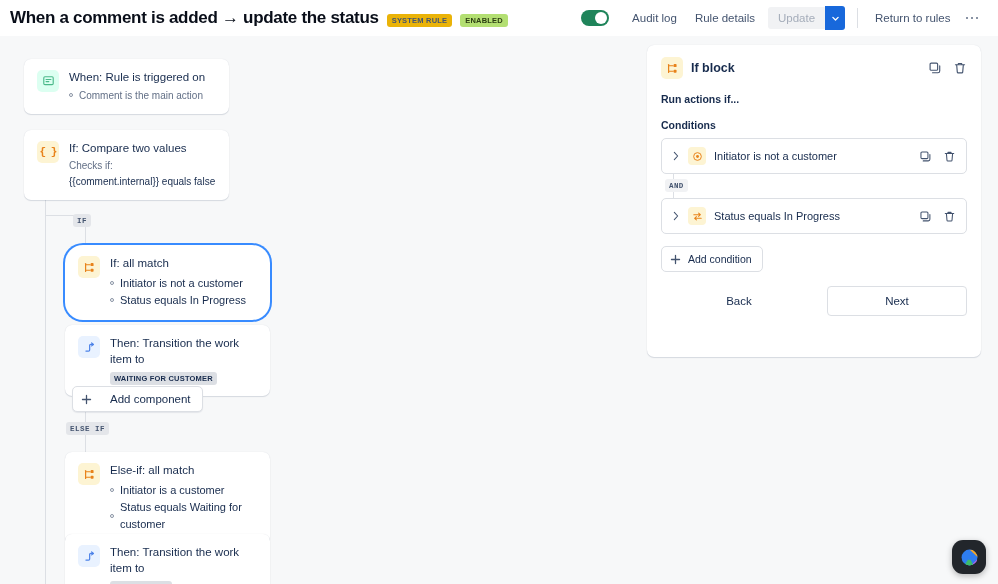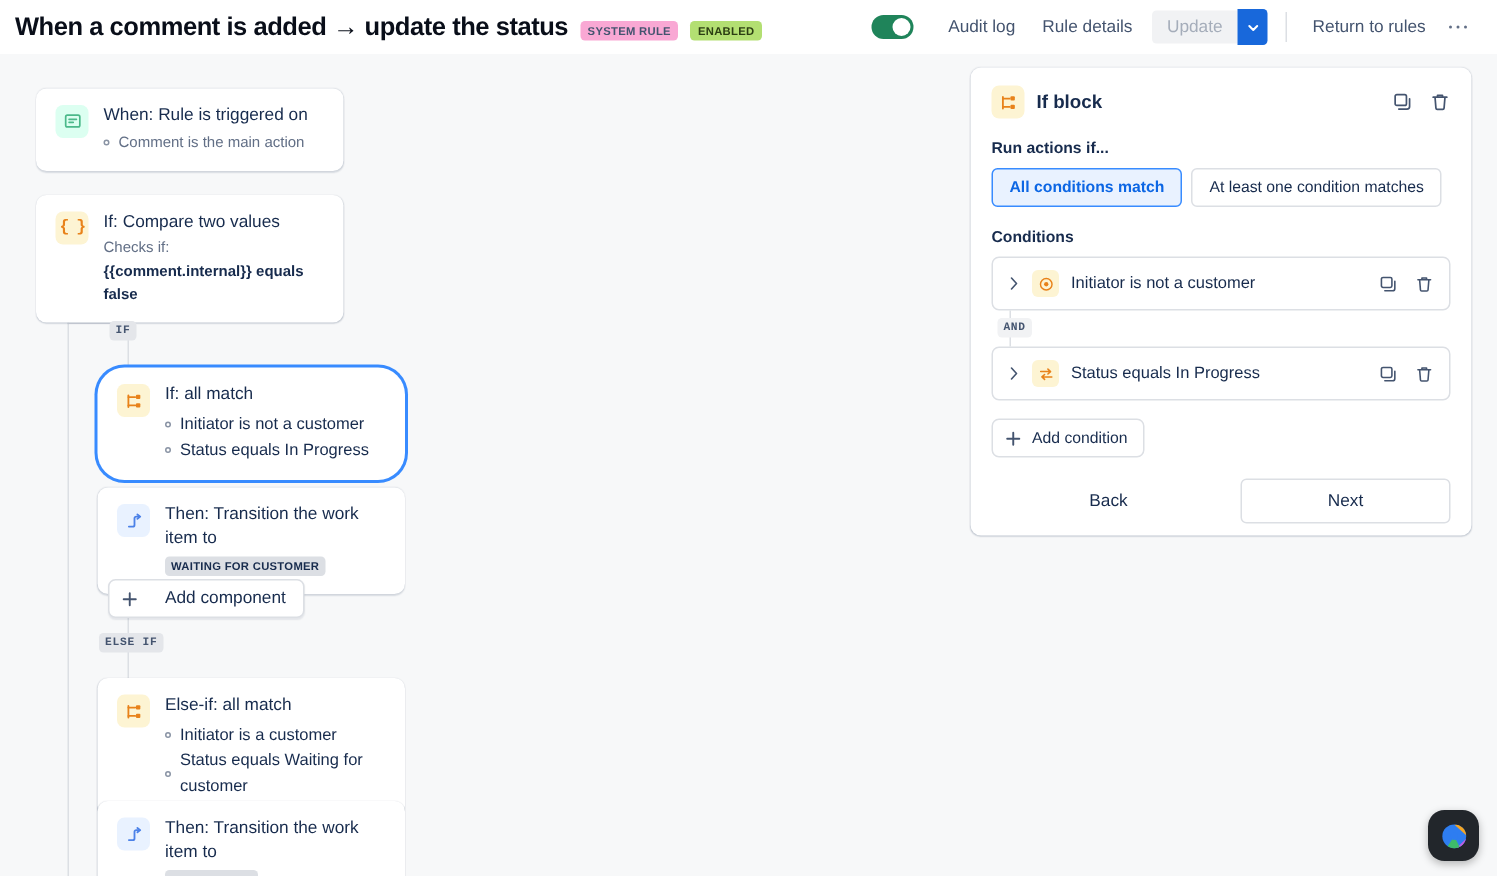--- a/index.html
+++ b/index.html
@@ -21,21 +21,21 @@
   }
   .rule-title {
     font-size: 17px; font-weight: 700; letter-spacing: -0.3px;
     color: #090e19; white-space: nowrap;
   }
   .badge-pill {
     display: inline-block; font-size: 7.5px; font-weight: 700;
     letter-spacing: 0.2px; padding: 2px 5px; border-radius: 3px;
     vertical-align: middle; margin-left: 8px; line-height: 1.25;
   }
-  .badge-system { background: #f9a8d4; color: #44546f; }
+  .badge-system { background: #eab308; color: #44546f; }
   .badge-enabled { background: #b3df72; color: #2c3e13; }
   .topbar-right {
     margin-left: auto; display: flex; align-items: center; gap: 0;
   }
   .toggle {
     width: 28px; height: 16px; border-radius: 8px; background: #1f845a;
     position: relative; cursor: pointer; margin-right: 14px;
   }
   .toggle .knob {
     position: absolute; right: 2px; top: 2px; width: 12px; height: 12px;
@@ -238,21 +238,21 @@
       </div>
     </div>
 
     <div class="card" style="position:absolute; left:24px; top:94px; width:205px;">
       <div class="ico ico-yellow">
         <span style="font-size:11px;color:#e8821a;font-family:'Liberation Mono',monospace;font-weight:700;letter-spacing:-1px;">{&nbsp;}</span>
       </div>
       <div style="flex:1;">
         <div class="card-title">If: Compare two values</div>
         <div class="card-sub">Checks if:</div>
-        <div class="card-sub" style="color:#172b4d;font-weight:700;">{{comment.internal}} equals false</div>
+        <div class="card-sub" style="color:#172b4d;font-weight:400;">{{comment.internal}} equals false</div>
       </div>
     </div>
 
     <div class="branch-label" style="left:73px; top:178px;">IF</div>
 
     <div class="card selected" style="position:absolute; left:65px; top:209px; width:205px;">
       <div class="ico ico-yellow">
         <svg width="13" height="13" viewBox="0 0 16 16">
           <path d="M3.2 3.2v9.6" stroke="#e8821a" stroke-width="1.5" stroke-linecap="round"></path>
           <path d="M3.2 4.6h5.6M3.2 11.4h5.6" stroke="#e8821a" stroke-width="1.5" stroke-linecap="round"></path>
@@ -355,24 +355,20 @@
             <path d="M2.8 4.3h10.4" stroke="#44546f" stroke-width="1.3" stroke-linecap="round"></path>
             <path d="M6.1 4.3V2.9h3.8v1.4" fill="none" stroke="#44546f" stroke-width="1.3" stroke-linejoin="round"></path>
             <path d="M4.2 4.3l0.7 8.4a1 1 0 0 0 1 0.9h4.2a1 1 0 0 0 1-0.9l0.7-8.4" fill="none" stroke="#44546f" stroke-width="1.3" stroke-linejoin="round"></path>
           </svg>
         </span>
       </div>
     </div>
 
 
     <div class="section-label">Run actions if...</div>
-    <div class="seg-group">
-      <button class="seg active">All conditions match</button>
-      <button class="seg">At least one condition matches</button>
-    </div>
 
     <div class="section-label">Conditions</div>
 
     <div class="cond-row">
       <svg width="8" height="10" viewBox="0 0 8 12">
         <path d="M2 1.6 L6 6 L2 10.4" fill="none" stroke="#44546f" stroke-width="1.3" stroke-linecap="round" stroke-linejoin="round"></path>
       </svg>
       <span class="ico ico-yellow" style="width:18px;height:18px;flex:0 0 18px;border-radius:4px;">
         <svg width="11" height="11" viewBox="0 0 16 16">
           <circle cx="8" cy="8" r="5.6" fill="none" stroke="#e8821a" stroke-width="1.4"></circle>

